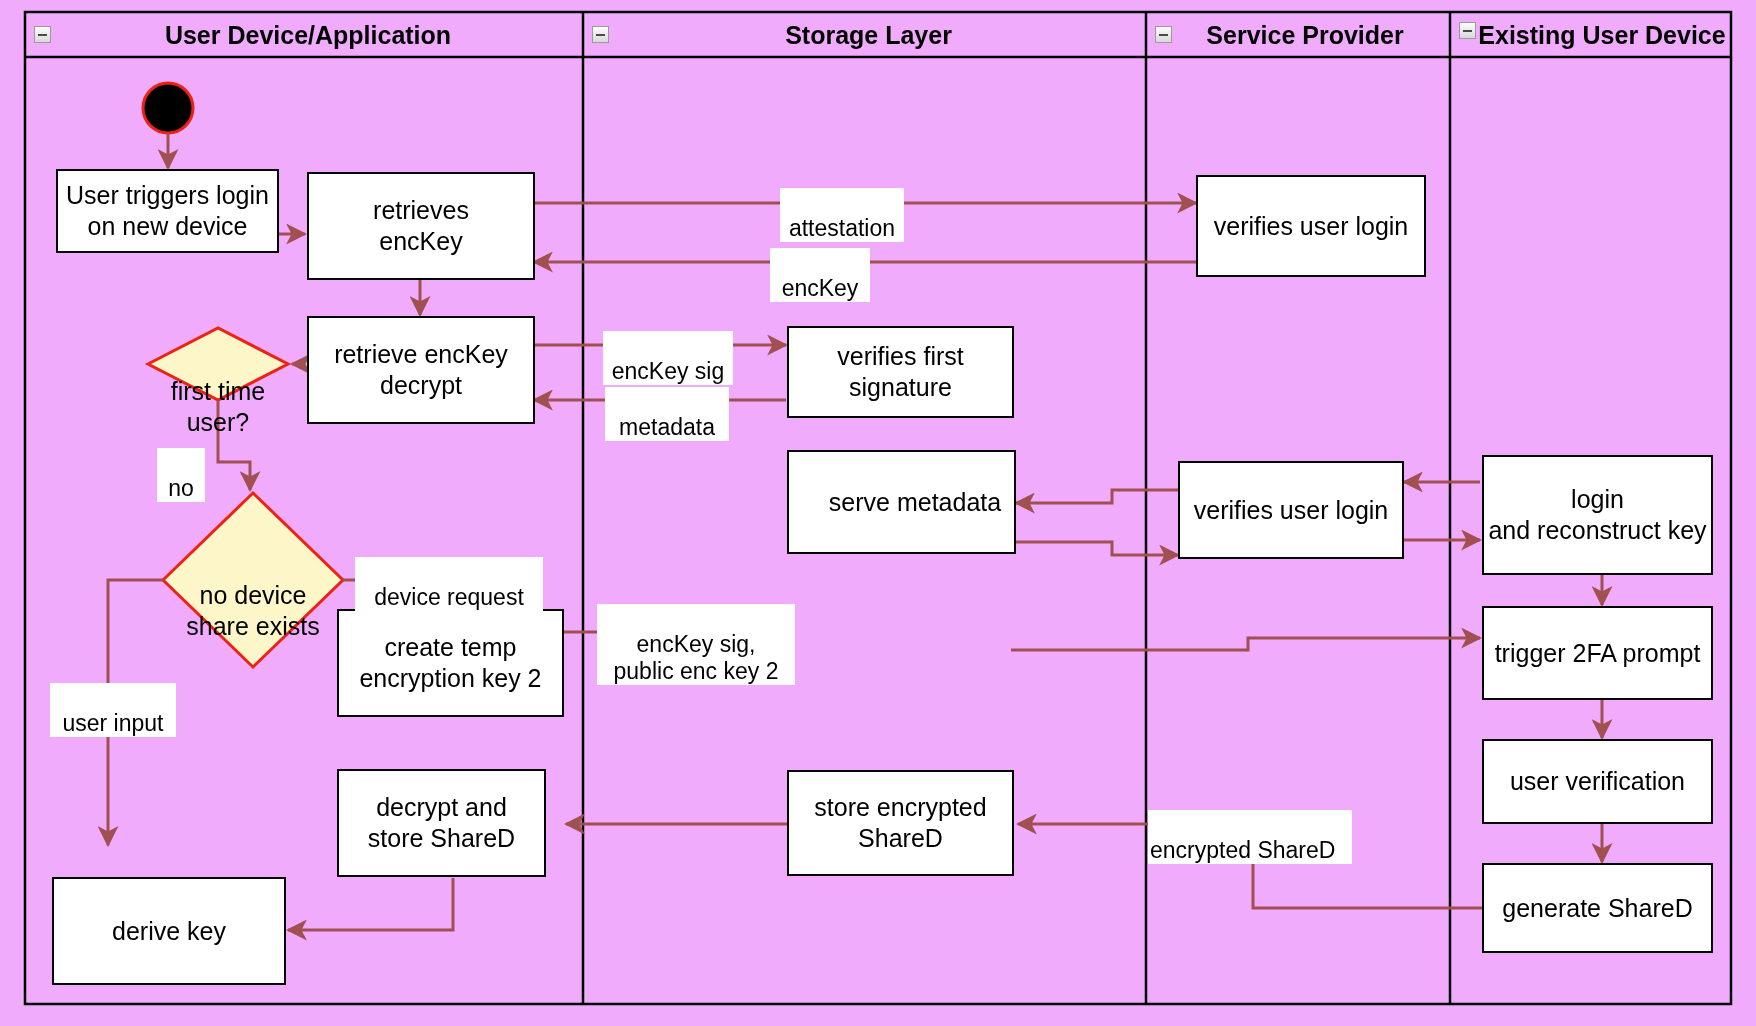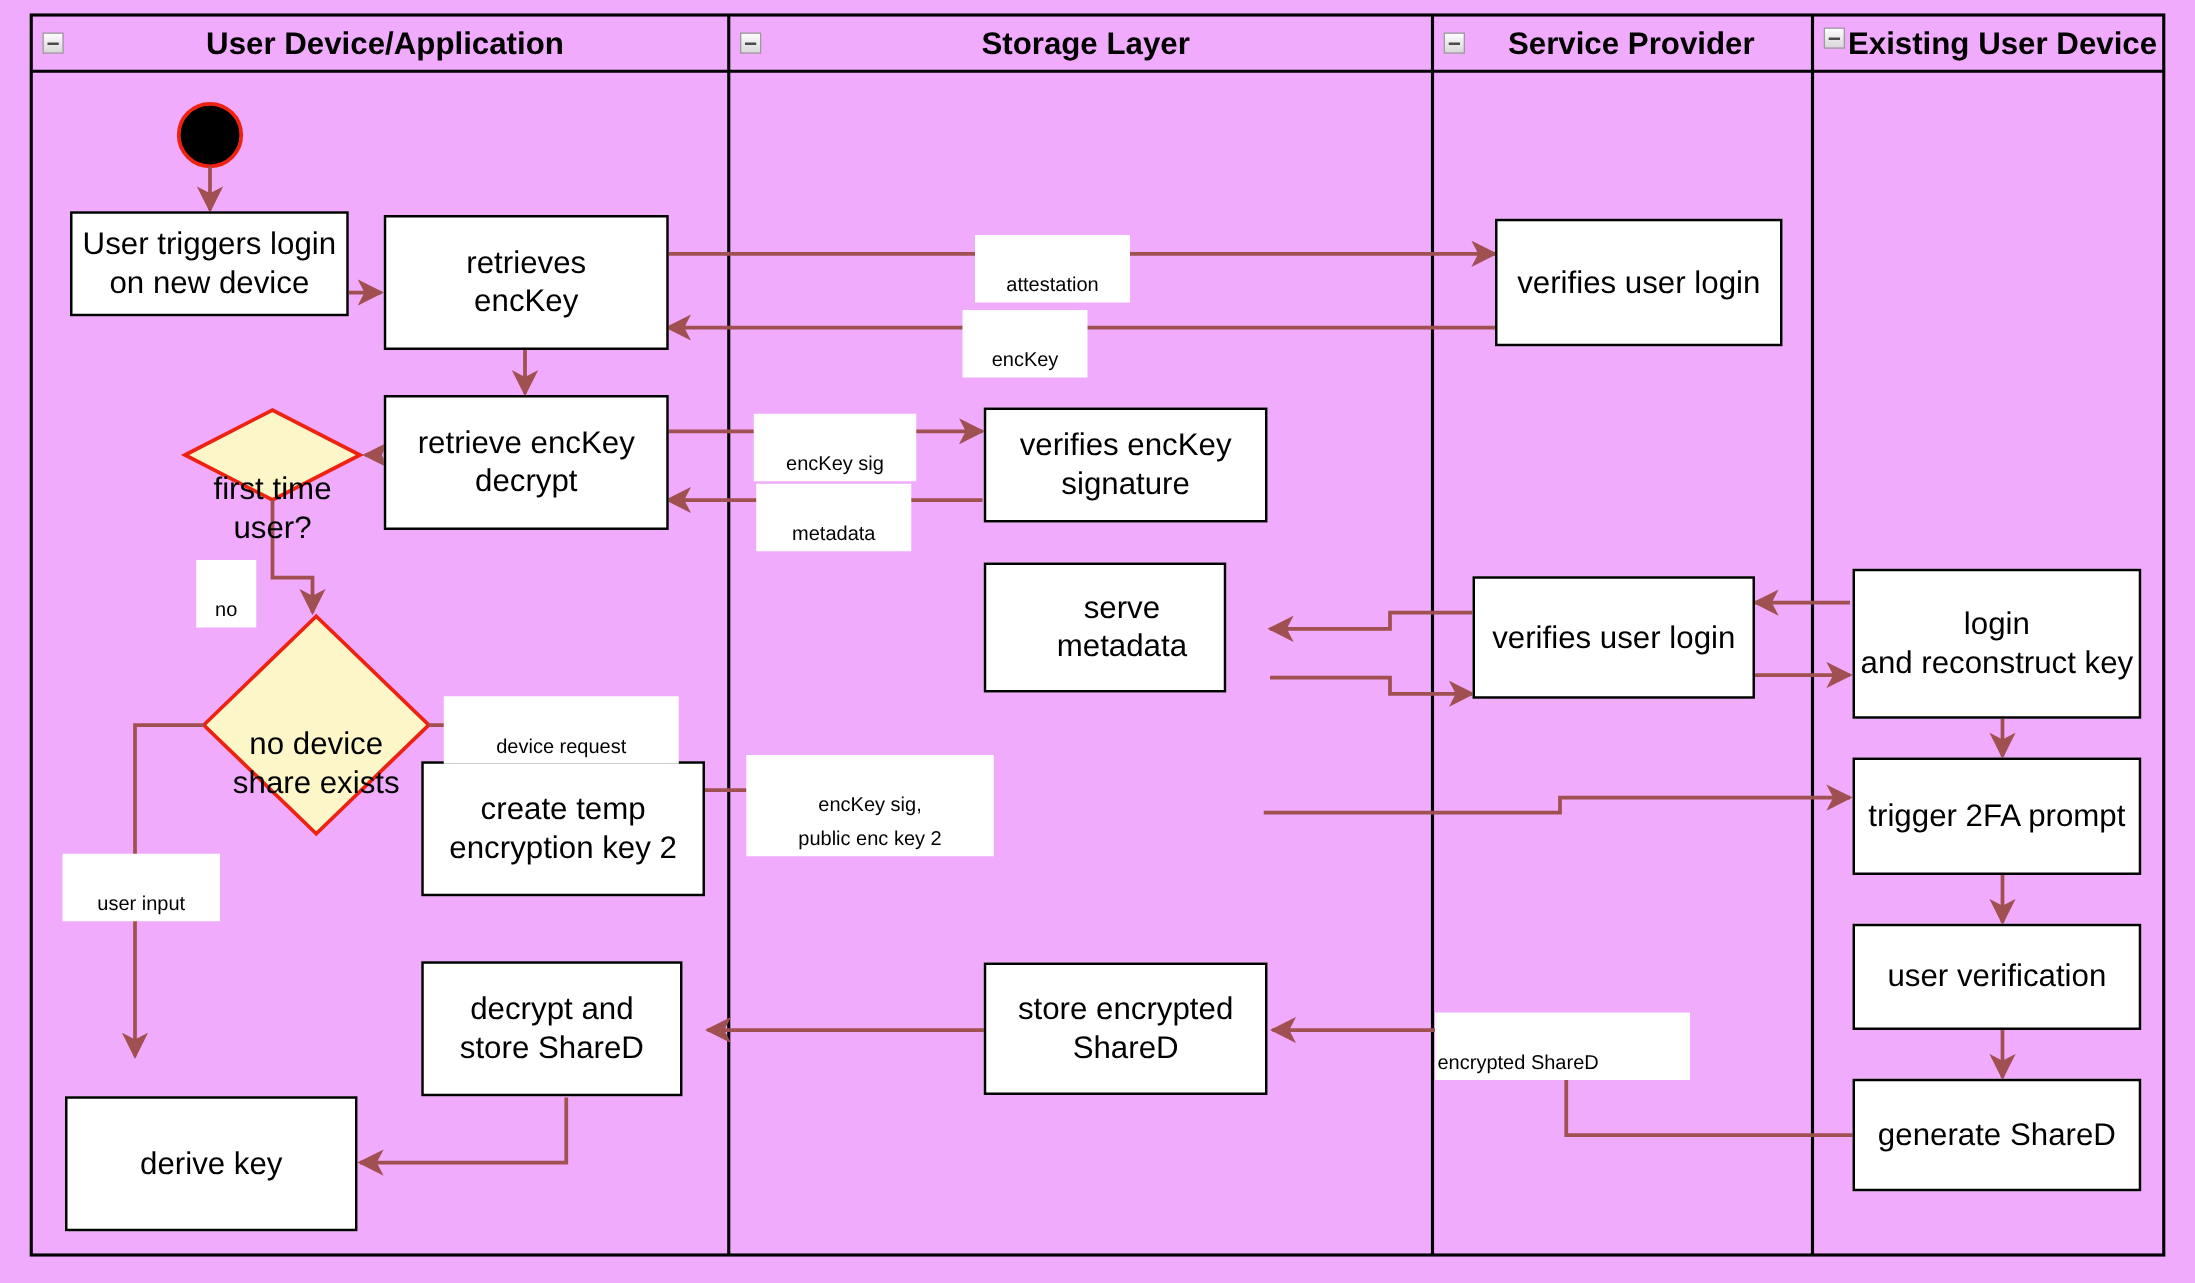--- a/index.html
+++ b/index.html
@@ -59,21 +59,21 @@
     align-items: center;
     justify-content: center;
     text-align: center;
     font-size: 25px;
     color: #000000;
     line-height: 31px;
     white-space: pre-line;
   }
   .edge-label {
     position: absolute;
-    font-size: 16px;
+    font-size: 23px;
     color: #000000;
     background: #ffffff;
     text-align: center;
     line-height: 27px;
     white-space: pre-line;
     padding: 0 2px;
   }
   .diamond-label {
     position: absolute;
     font-size: 25px;
@@ -218,25 +218,25 @@
   <div class="node" style="left:337px; top:769px; width:209px; height:108px;">
     <span>decrypt and
 store ShareD</span>
   </div>
 
   <div class="node" style="left:52px; top:877px; width:234px; height:108px;">
     <span>derive key</span>
   </div>
 
   <div class="node" style="left:787px; top:326px; width:227px; height:92px;">
-    <span>verifies encKey
+    <span>verifies first
 signature</span>
   </div>
 
-  <div class="node" style="left:787px; top:450px; width:194px; height:104px;padding-left:27px;">
+  <div class="node" style="left:787px; top:450px; width:229px; height:104px;padding-left:27px;">
     <span>serve metadata</span>
   </div>
 
 
   <div class="node" style="left:787px; top:770px; width:227px; height:106px;">
     <span>store encrypted
 ShareD</span>
   </div>
 
   <div class="node" style="left:1196px; top:175px; width:230px; height:102px;">

